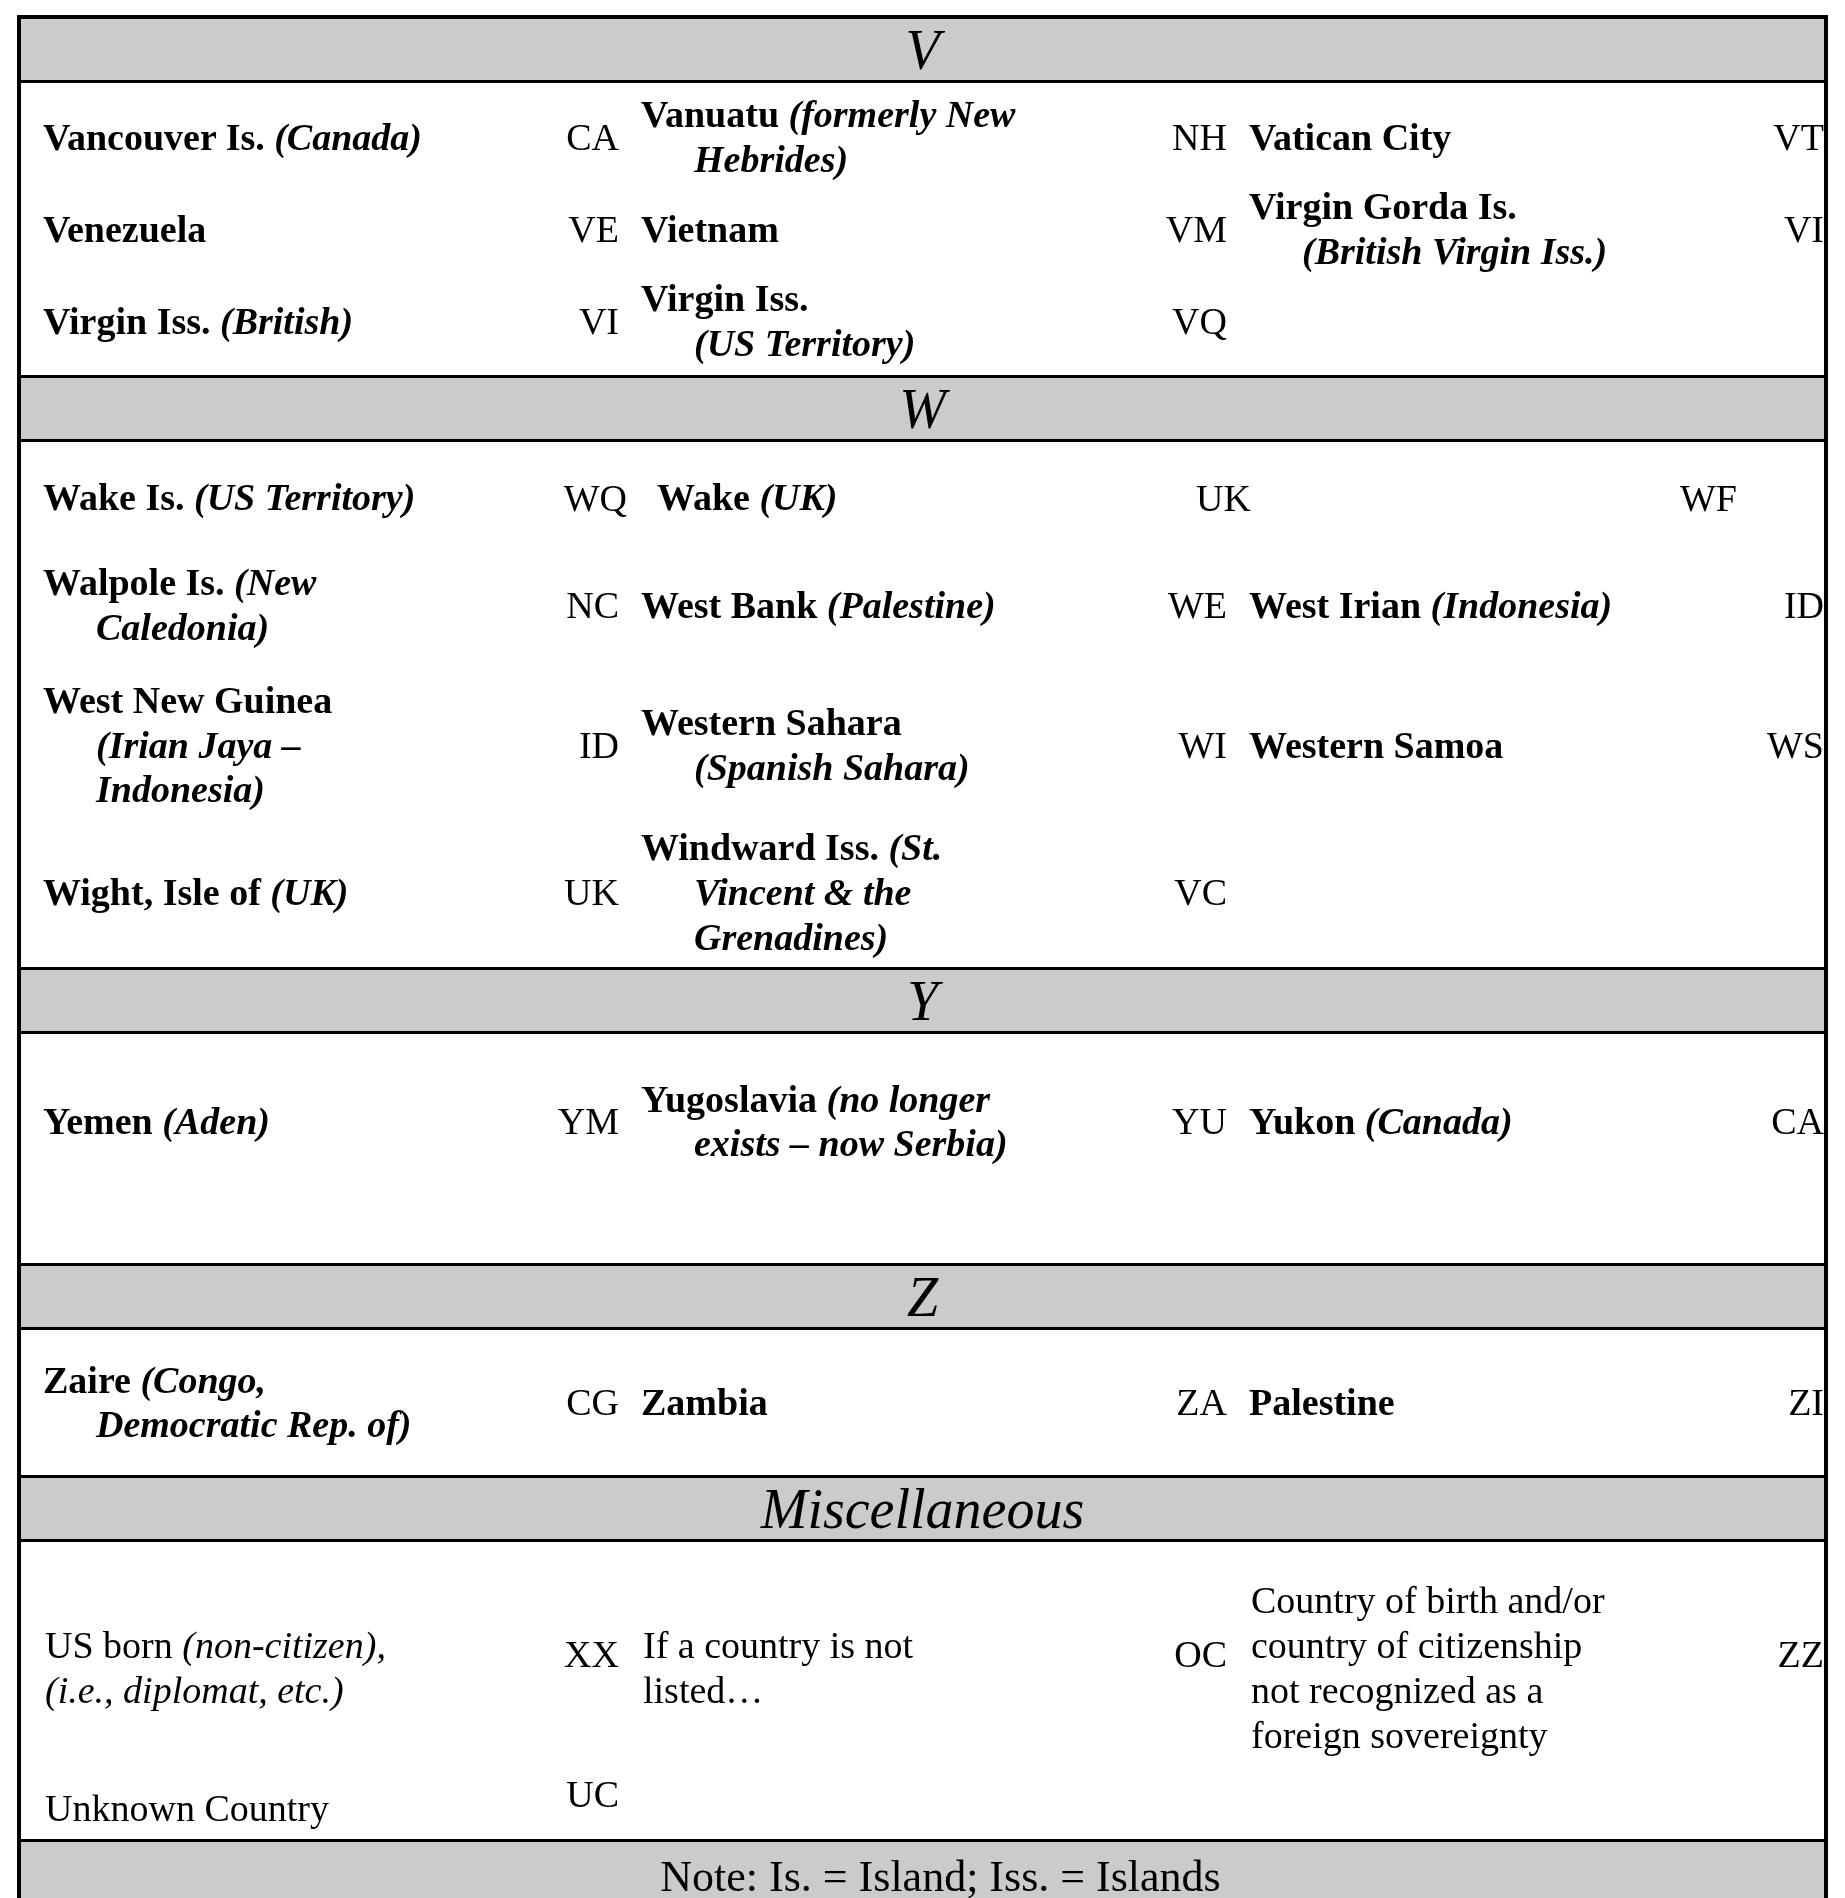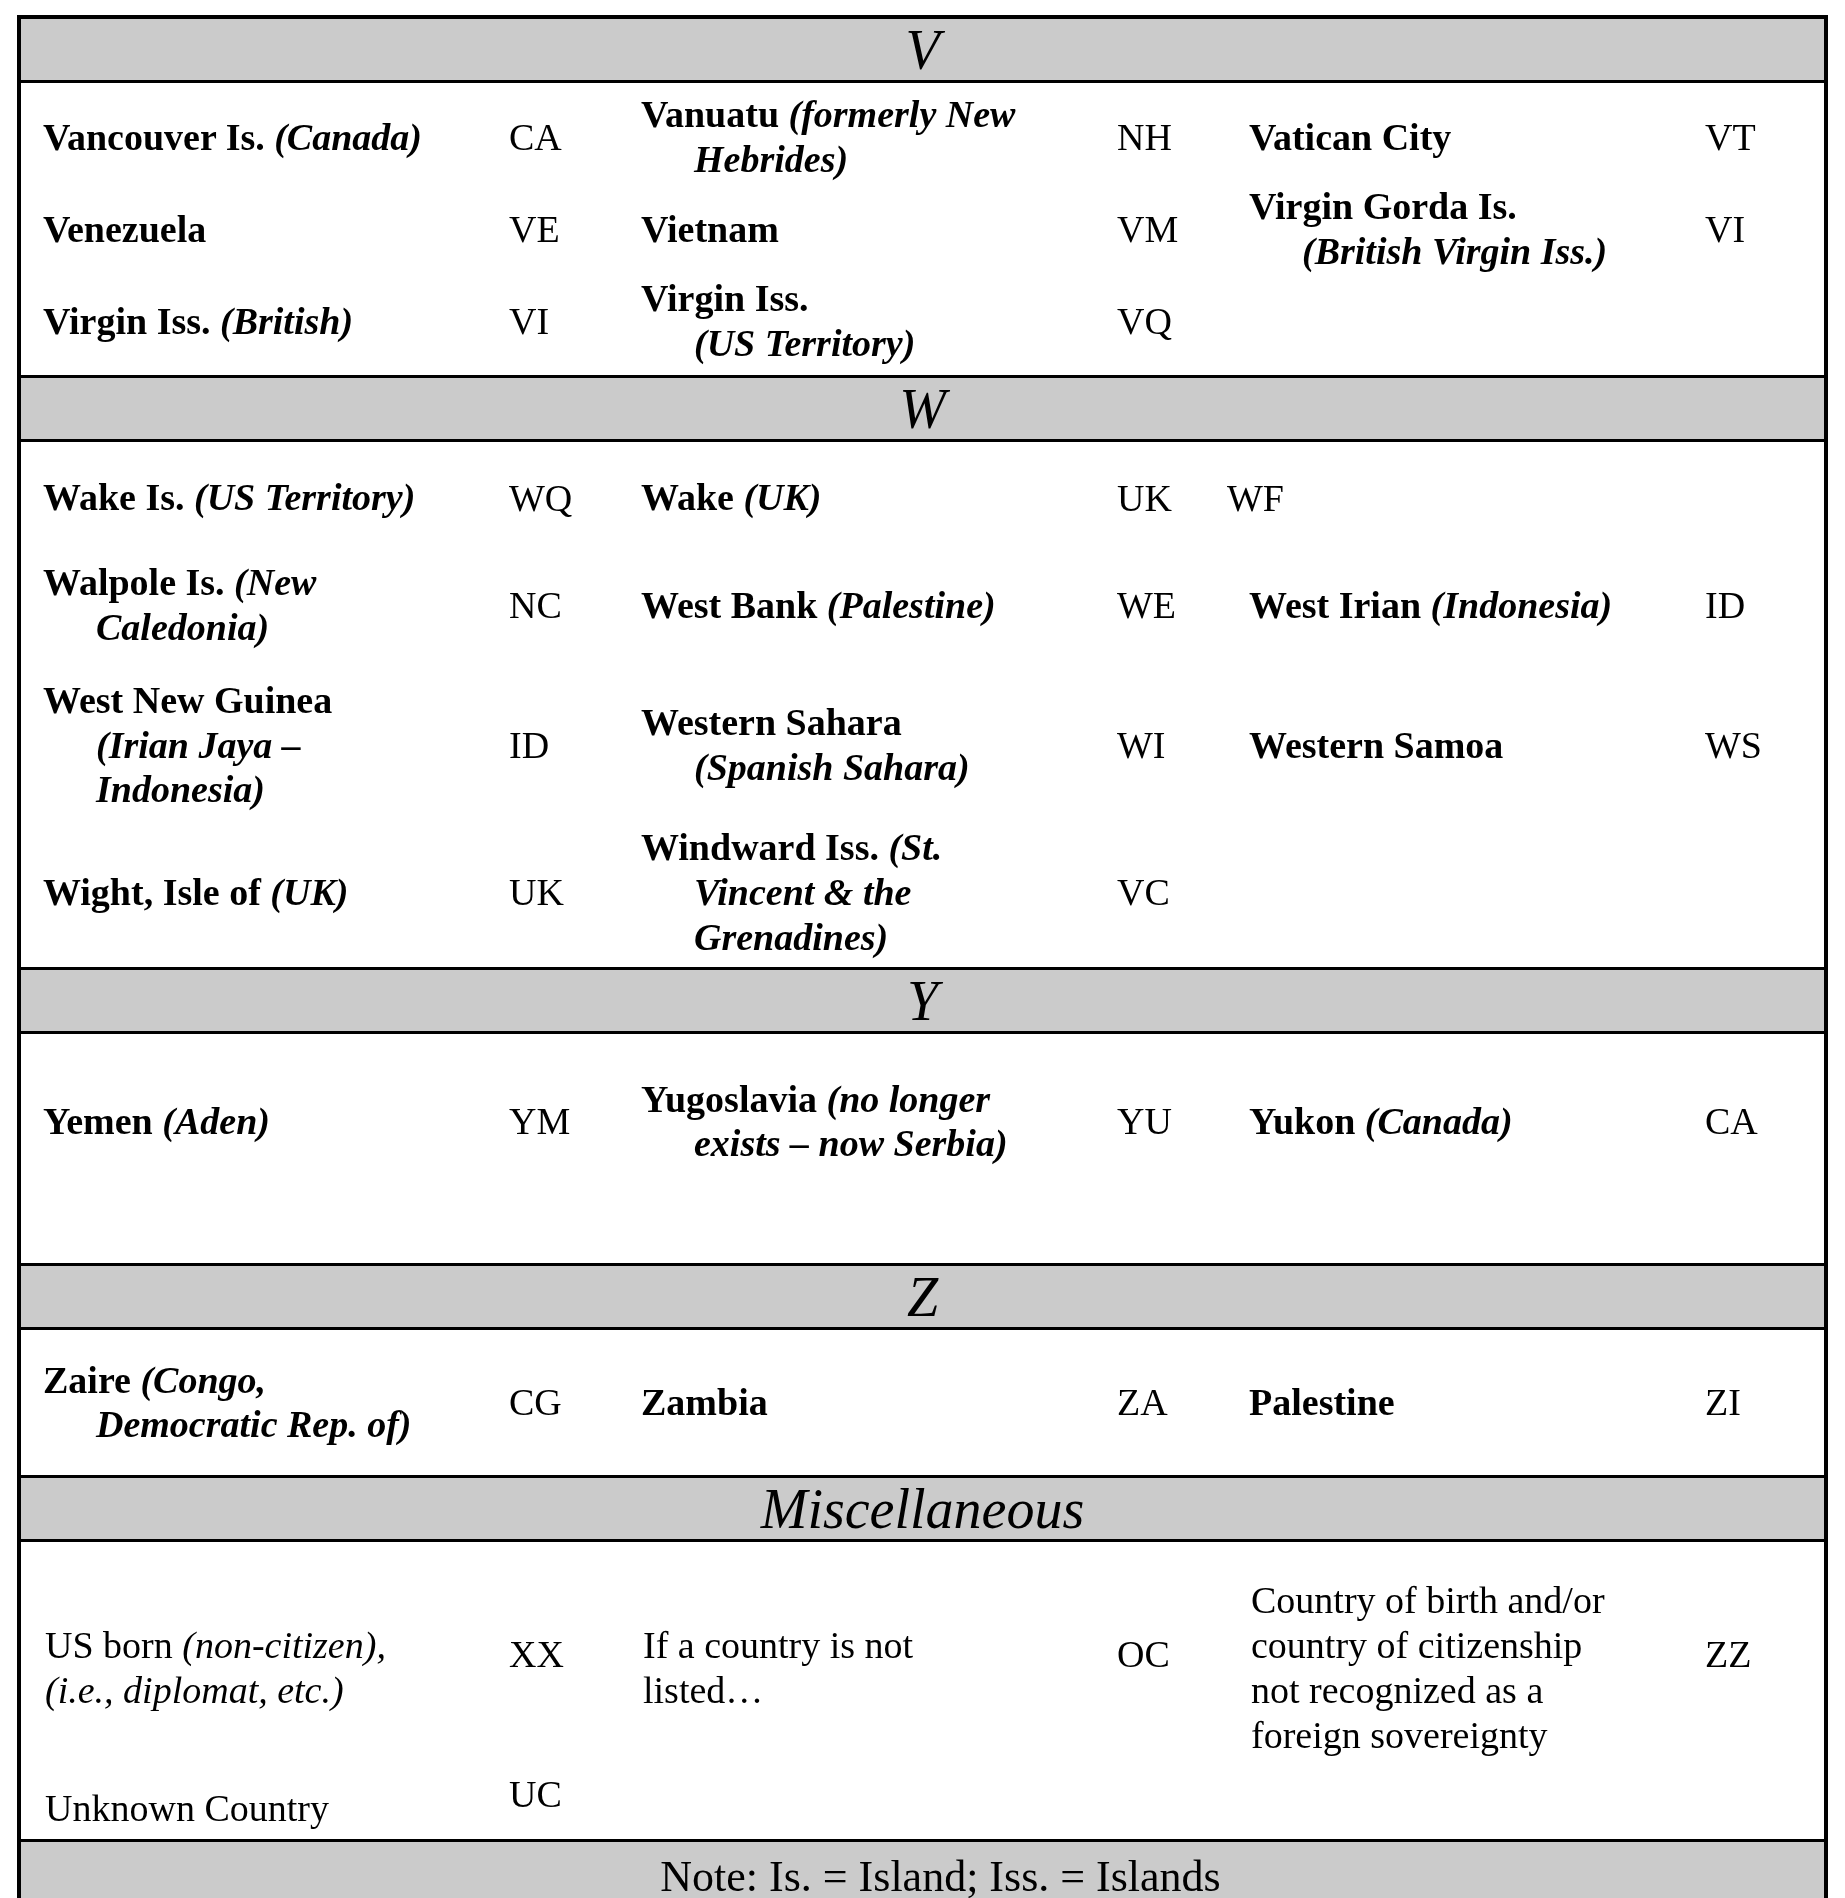--- a/index.html
+++ b/index.html
@@ -42,26 +42,26 @@
     padding-left: 75px;
     text-indent: -53px;
     padding-right: 8px;
   }
   .bold .name-cell { font-weight: 700; }
   .bold .cnote { font-style: italic; font-weight: 700; }
   .plain .name-cell { padding-left: 24px; text-indent: 0; font-weight: 400; margin-top: 28px; }
   .plain .cnote { font-style: italic; font-weight: 400; }
   .code-cell {
     font-size: 38px;
-    text-align: left;
+    text-align: right;
     font-weight: 400;
   }
   
   [data-name="section-body-v"] .country-row { min-height: 92px; }
-  [data-name="section-body-w"] .row-1 { min-height: 95px; }
+  [data-name="section-body-w"] .row-1 { min-height: 95px; gap: 8px; }
   [data-name="section-body-w"] .row-2 { min-height: 120px; }
   [data-name="section-body-w"] .row-3 { min-height: 160px; }
   [data-name="section-body-w"] .row-4 { min-height: 110px; }
   [data-name="section-body-y"] { height: 215px; margin-top: 14px; }
   [data-name="section-body-y"] .country-row { min-height: 130px; }
   [data-name="section-body-z"] { height: 145px; }
   [data-name="section-body-z"] .country-row { min-height: 128px; }
   [data-name="section-body-misc"] .row-1 { min-height: 205px; }
   [data-name="section-body-misc"] .row-2 { min-height: 72px; }
   .note-band {

